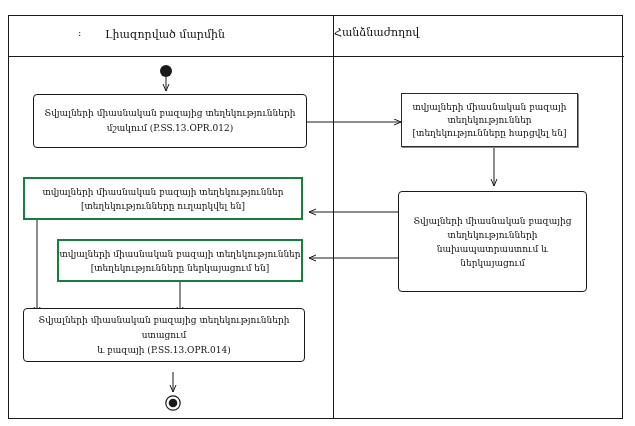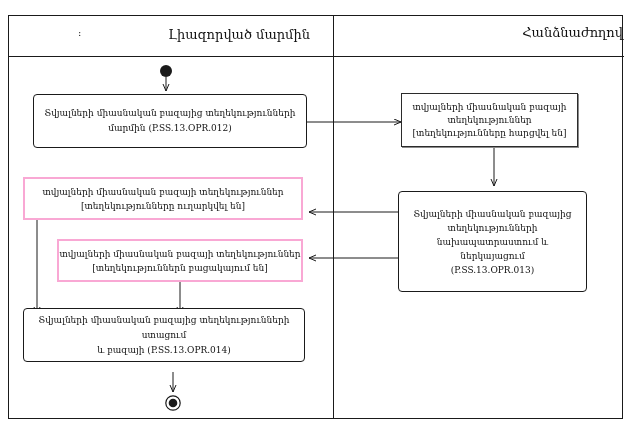--- a/index.html
+++ b/index.html
@@ -12,30 +12,30 @@
     position:absolute;left:8px;top:15px;width:615px;height:404px;
     border:1px solid #1a1a1a;box-sizing:border-box;background:#fff;
   }
   .lane-divider{
     position:absolute;left:333px;top:15px;width:1px;height:404px;background:#1a1a1a;
   }
   .header-line{
     position:absolute;left:8px;top:56px;width:616px;height:1px;background:#1a1a1a;
   }
   .lane-title{
-    position:absolute;text-align:right;font-size:13px;line-height:12px;white-space:nowrap;
+    position:absolute;text-align:left;font-size:11px;line-height:12px;white-space:nowrap;
   }
   .colon{position:absolute;font-size:10px;line-height:10px;}
   .node{
     position:absolute;background:#ffffff;box-sizing:border-box;
     display:flex;flex-direction:column;justify-content:center;align-items:center;
     text-align:center;font-size:9px;line-height:14px;z-index:2;
   }
   .action{border:1px solid #1a1a1a;border-radius:4px;}
-  .object{border:2px solid #f9a8d4;}
+  .object{border:2px solid #15803d;}
   .object.thin{border-width:1px;border-color:#2b2b2b;box-shadow:1px 1px 0 #8a8a8a;}
   .tl{width:100%;}
   .lh15{line-height:15px;}
   svg.overlay{position:absolute;left:0;top:0;z-index:1;}
 </style>
 </head>
 <body>
 
 <div>
 
@@ -72,45 +72,44 @@
     <line x1="173" y1="372" x2="173" y2="392" stroke="#1a1a1a" stroke-width="1" marker-end="url(#arr)"></line>
 
     <g>
       <circle cx="173" cy="403" r="7.2" fill="#ffffff" stroke="#1a1a1a" stroke-width="1.2"></circle>
       <circle cx="173" cy="403" r="4.3" fill="#1a1a1a"></circle>
     </g>
   </svg>
 
   <div class="node action lh15" style="left:33px;top:94px;width:274px;height:54px;">
     <div class="tl">Տվյալների միասնական բազայից տեղեկությունների</div>
-    <div class="tl">մարմին (P.SS.13.OPR.012)</div>
+    <div class="tl">մշակում (P.SS.13.OPR.012)</div>
   </div>
 
   <div class="node object thin" style="left:401px;top:93px;width:177px;height:54px;line-height:13px;">
     <div class="tl">տվյալների միասնական բազայի</div>
     <div class="tl">տեղեկություններ</div>
     <div class="tl">[տեղեկությունները հարցվել են]</div>
   </div>
 
   <div class="node action" style="left:398px;top:191px;width:189px;height:101px;">
     <div class="tl">Տվյալների միասնական բազայից</div>
     <div class="tl">տեղեկությունների</div>
     <div class="tl">նախապատրաստում և</div>
     <div class="tl">ներկայացում</div>
-    <div class="tl">(P.SS.13.OPR.013)</div>
   </div>
 
   <div class="node object" style="left:23px;top:177px;width:280px;height:43px;">
     <div class="tl">տվյալների միասնական բազայի տեղեկություններ</div>
     <div class="tl">[տեղեկությունները ուղարկվել են]</div>
   </div>
 
   <div class="node object" style="left:57px;top:239px;width:246px;height:43px;">
     <div class="tl">տվյալների միասնական բազայի տեղեկություններ</div>
-    <div class="tl">[տեղեկություններն բացակայում են]</div>
+    <div class="tl">[տեղեկությունները ներկայացում են]</div>
   </div>
 
   <div class="node action lh15" style="left:23px;top:308px;width:282px;height:54px;">
     <div class="tl">Տվյալների միասնական բազայից տեղեկությունների ստացում</div>
     <div class="tl">և բազայի (P.SS.13.OPR.014)</div>
   </div>
 
 </div>
 
 </body></html>

